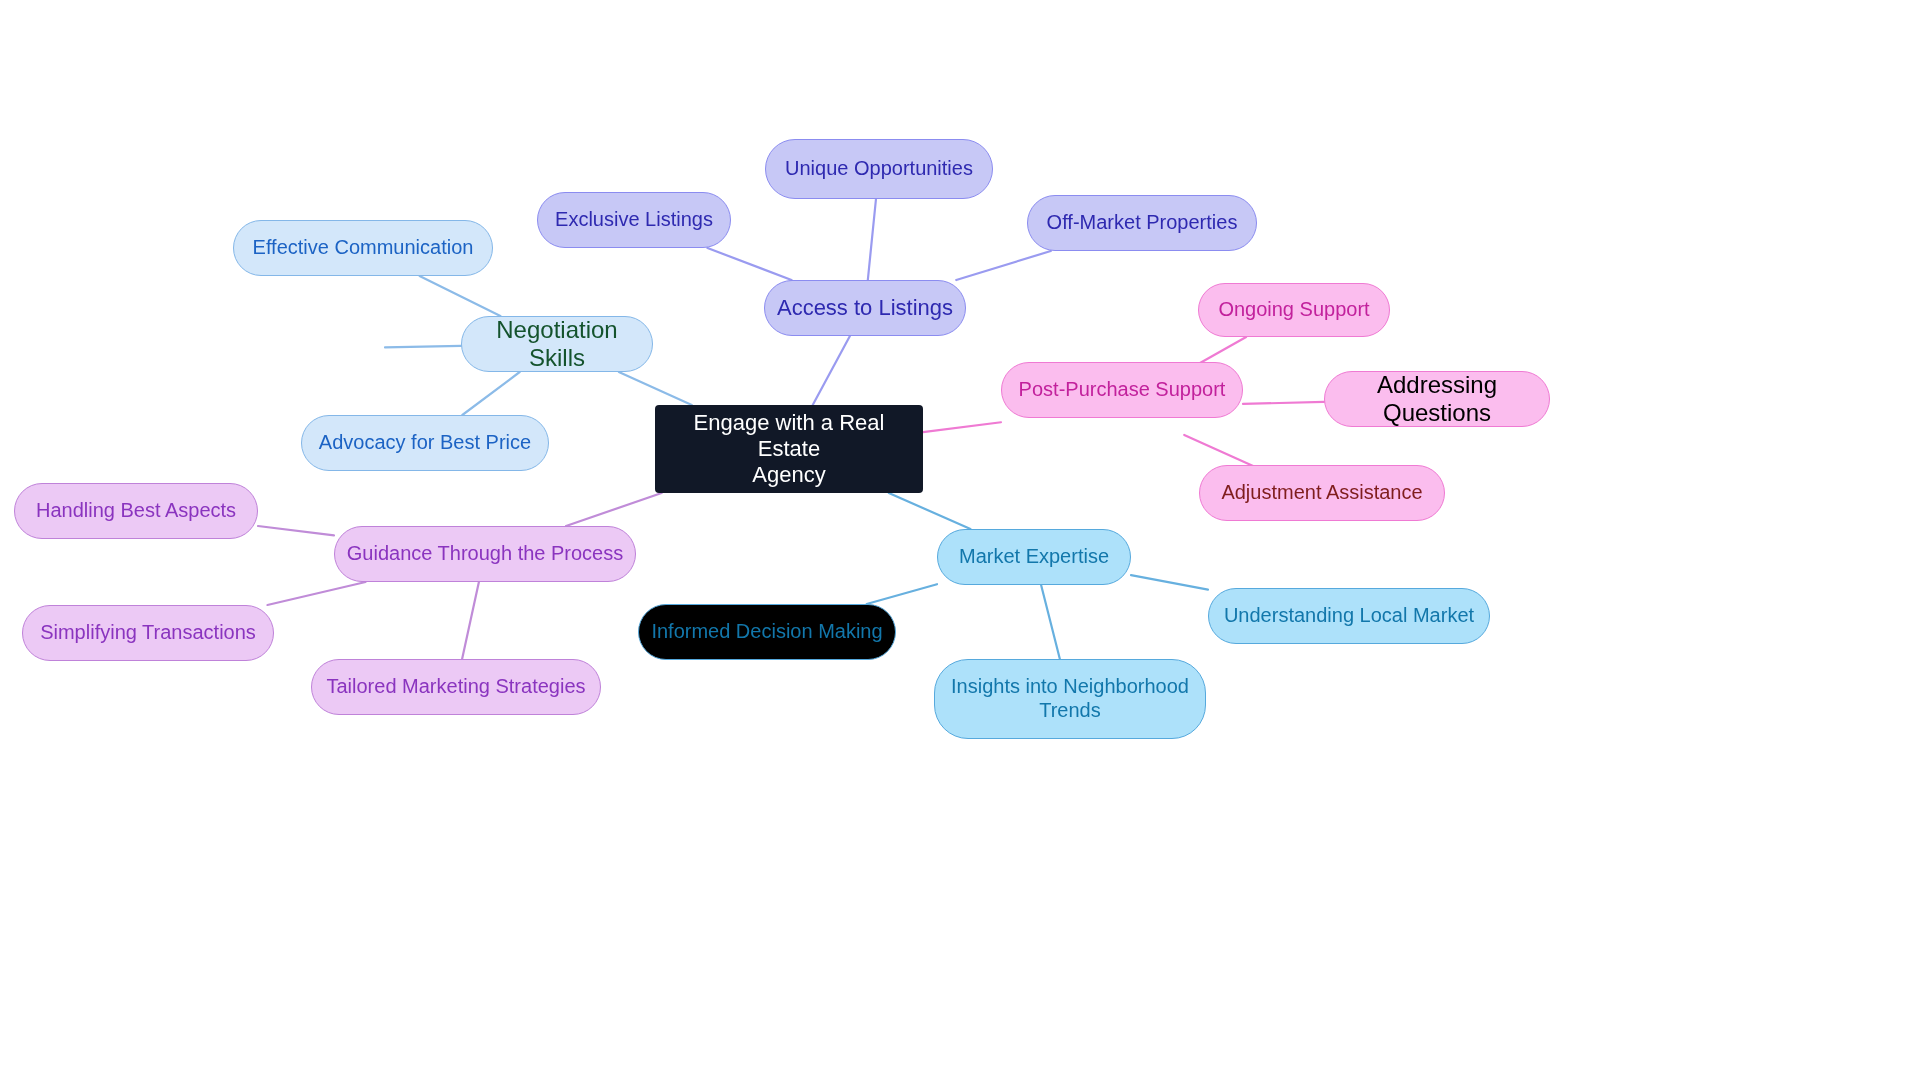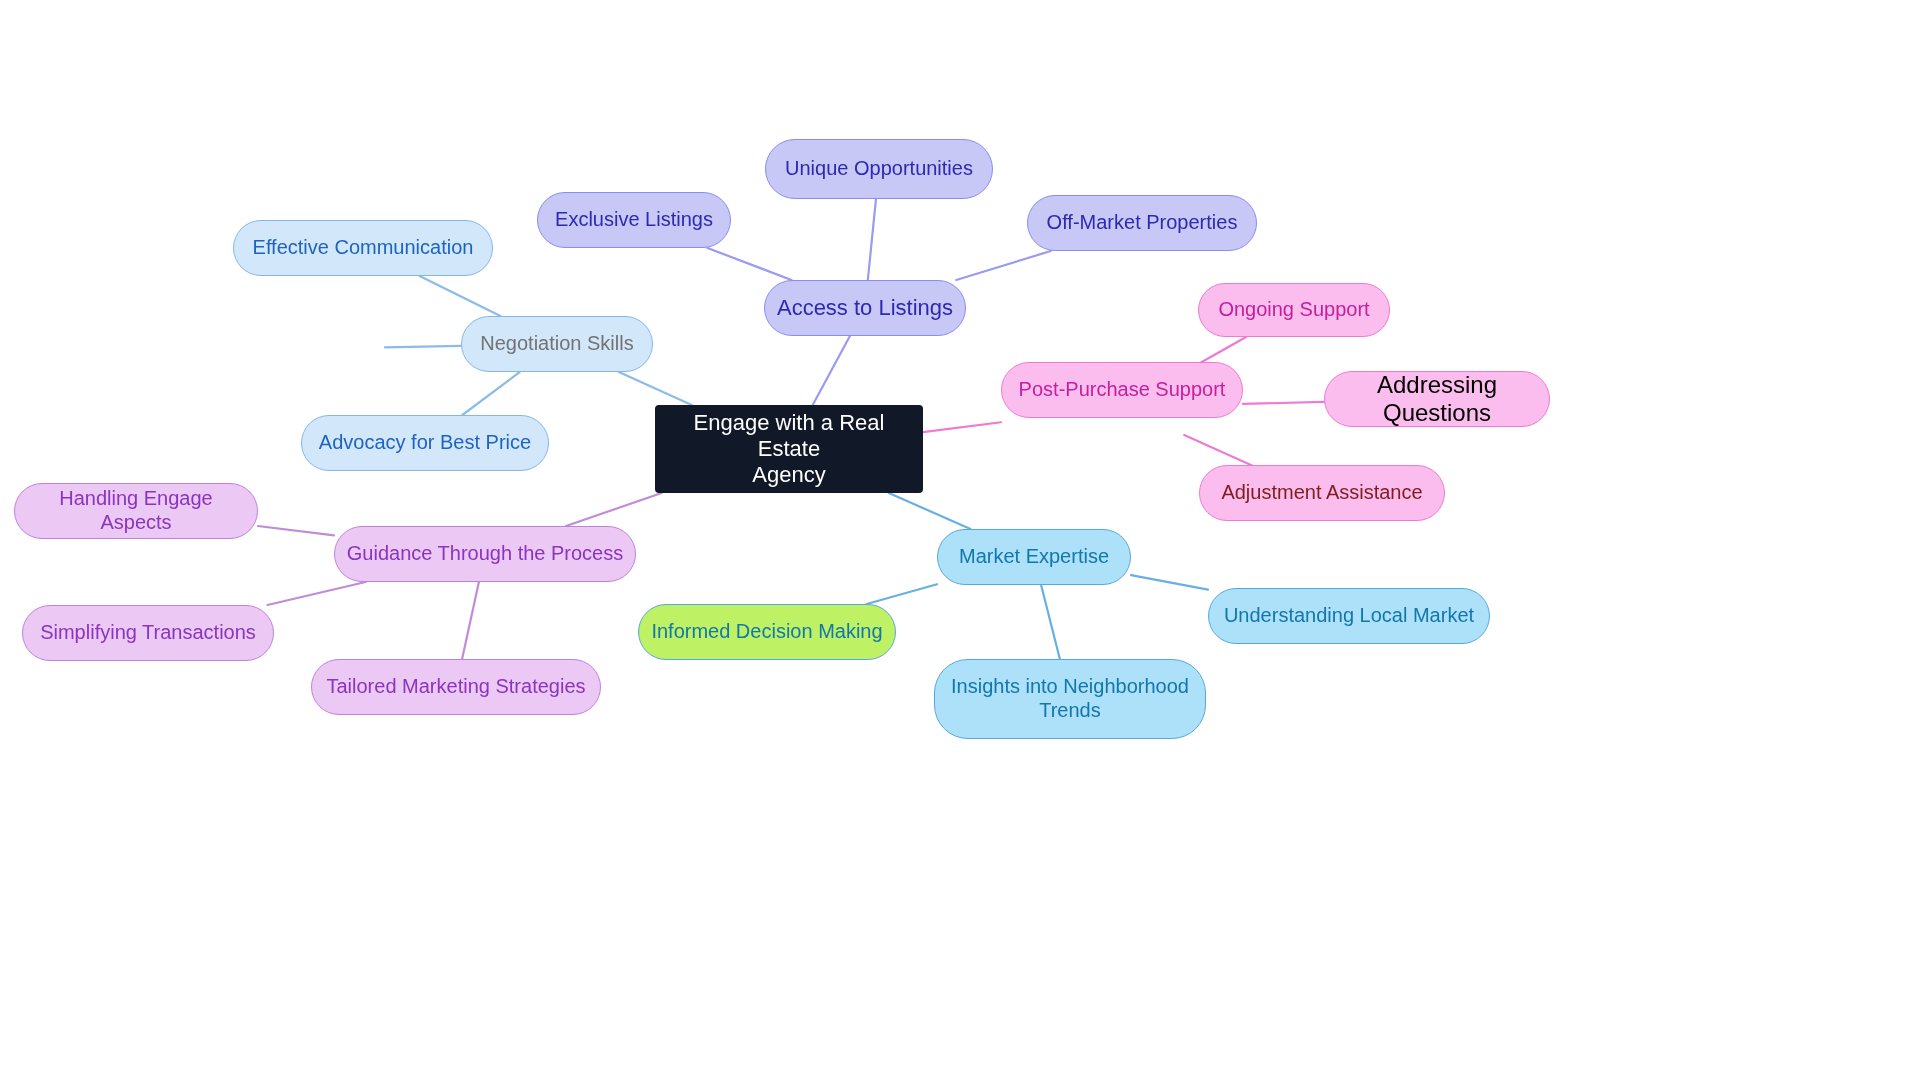--- a/index.html
+++ b/index.html
@@ -71,29 +71,29 @@
       <line x1="334" y1="535.3954154727794" x2="258" y2="526.0315186246419" stroke="#c08cd8" stroke-width="2.2" stroke-linecap="round"></line>
       <line x1="365.55696202531647" y1="582" x2="267.44303797468353" y2="605" stroke="#c08cd8" stroke-width="2.2" stroke-linecap="round"></line>
       <line x1="478.89473684210526" y1="582" x2="462.10526315789474" y2="659" stroke="#c08cd8" stroke-width="2.2" stroke-linecap="round"></line>
     </svg>
 <div class="node" style="left: 765px; top: 139px; width: 228px; height: 60px; background: rgb(199, 200, 246); border-color: rgb(139, 140, 240); color: rgb(46, 41, 176); font-size: 20px;"><span>Unique Opportunities</span></div>
     <div class="node" style="left: 537px; top: 192px; width: 194px; height: 56px; background: rgb(199, 200, 246); border-color: rgb(139, 140, 240); color: rgb(46, 41, 176); font-size: 20px;"><span>Exclusive Listings</span></div>
     <div class="node" style="left: 1027px; top: 195px; width: 230px; height: 56px; background: rgb(199, 200, 246); border-color: rgb(139, 140, 240); color: rgb(46, 41, 176); font-size: 20px;"><span>Off-Market Properties</span></div>
     <div class="node" style="left: 764px; top: 280px; width: 202px; height: 56px; background: rgb(199, 200, 246); border-color: rgb(139, 140, 240); color: rgb(46, 41, 176); font-size: 22px;"><span>Access to Listings</span></div>
     <div class="node" style="left: 233px; top: 220px; width: 260px; height: 56px; background: rgb(211, 231, 250); border-color: rgb(132, 183, 232); color: rgb(28, 99, 196); font-size: 20px;"><span>Effective Communication</span></div>
     <div class="node" style="left: 301px; top: 415px; width: 248px; height: 56px; background: rgb(211, 231, 250); border-color: rgb(132, 183, 232); color: rgb(28, 99, 196); font-size: 20px;"><span>Advocacy for Best Price</span></div>
-    <div class="node" style="left: 461px; top: 316px; width: 192px; height: 56px; background: rgb(211, 231, 250); border-color: rgb(132, 183, 232); color: #737373; font-size: 20px;"><span>Negotiation Skills</span></div>
+    <div class="node" style="left: 461px; top: 316px; width: 192px; height: 56px; background: rgb(211, 231, 250); border-color: rgb(132, 183, 232); color: #14532d; font-size: 24px;"><span>Negotiation Skills</span></div>
     <div class="node" style="left: 1198px; top: 283px; width: 192px; height: 54px; background: rgb(251, 189, 238); border-color: rgb(239, 122, 211); color: rgb(194, 33, 156); font-size: 20px;"><span>Ongoing Support</span></div>
     <div class="node" style="left: 1324px; top: 371px; width: 226px; height: 56px; background: rgb(251, 189, 238); border-color: rgb(239, 122, 211); color: #000000; font-size: 24px;"><span>Addressing Questions</span></div>
     <div class="node" style="left: 1199px; top: 465px; width: 246px; height: 56px; background: rgb(251, 189, 238); border-color: rgb(239, 122, 211); color: #7f1d1d; font-size: 20px;"><span>Adjustment Assistance</span></div>
     <div class="node" style="left: 1001px; top: 362px; width: 242px; height: 56px; background: rgb(251, 189, 238); border-color: rgb(239, 122, 211); color: rgb(194, 33, 156); font-size: 20px;"><span>Post-Purchase Support</span></div>
-    <div class="node" style="left: 638px; top: 604px; width: 258px; height: 56px; background: #bef264; border-color: rgb(86, 169, 221); color: rgb(18, 119, 171); font-size: 20px;"><span>Informed Decision Making</span></div>
+    <div class="node" style="left: 638px; top: 604px; width: 258px; height: 56px; background: #000000; border-color: rgb(86, 169, 221); color: rgb(18, 119, 171); font-size: 20px;"><span>Informed Decision Making</span></div>
     <div class="node" style="left: 934px; top: 659px; width: 272px; height: 80px; background: rgb(173, 225, 250); border-color: rgb(86, 169, 221); color: rgb(18, 119, 171); font-size: 20px;"><span>Insights into Neighborhood
 Trends</span></div>
     <div class="node" style="left: 1208px; top: 588px; width: 282px; height: 56px; background: rgb(173, 225, 250); border-color: rgb(86, 169, 221); color: rgb(18, 119, 171); font-size: 20px;"><span>Understanding Local Market</span></div>
     <div class="node" style="left: 937px; top: 529px; width: 194px; height: 56px; background: rgb(173, 225, 250); border-color: rgb(86, 169, 221); color: rgb(18, 119, 171); font-size: 20px;"><span>Market Expertise</span></div>
-    <div class="node" style="left: 14px; top: 483px; width: 244px; height: 56px; background: rgb(236, 201, 245); border-color: rgb(191, 130, 217); color: rgb(138, 52, 191); font-size: 20px;"><span>Handling Engage Aspects</span></div>
+    <div class="node" style="left: 14px; top: 483px; width: 244px; height: 56px; background: rgb(236, 201, 245); border-color: rgb(191, 130, 217); color: rgb(138, 52, 191); font-size: 20px;"><span>Handling Best Aspects</span></div>
     <div class="node" style="left: 22px; top: 605px; width: 252px; height: 56px; background: rgb(236, 201, 245); border-color: rgb(191, 130, 217); color: rgb(138, 52, 191); font-size: 20px;"><span>Simplifying Transactions</span></div>
     <div class="node" style="left: 311px; top: 659px; width: 290px; height: 56px; background: rgb(236, 201, 245); border-color: rgb(191, 130, 217); color: rgb(138, 52, 191); font-size: 20px;"><span>Tailored Marketing Strategies</span></div>
     <div class="node" style="left: 334px; top: 526px; width: 302px; height: 56px; background: rgb(236, 201, 245); border-color: rgb(191, 130, 217); color: rgb(138, 52, 191); font-size: 20px;"><span>Guidance Through the Process</span></div>
     <div class="node root" style="left: 655px; top: 405px; width: 268px; height: 88px; background: rgb(17, 24, 39); border-color: rgb(17, 24, 39); color: rgb(255, 255, 255); font-size: 22px;"><span>Engage with a Real Estate
 Agency</span></div>
   </div>
 
 </body></html>

